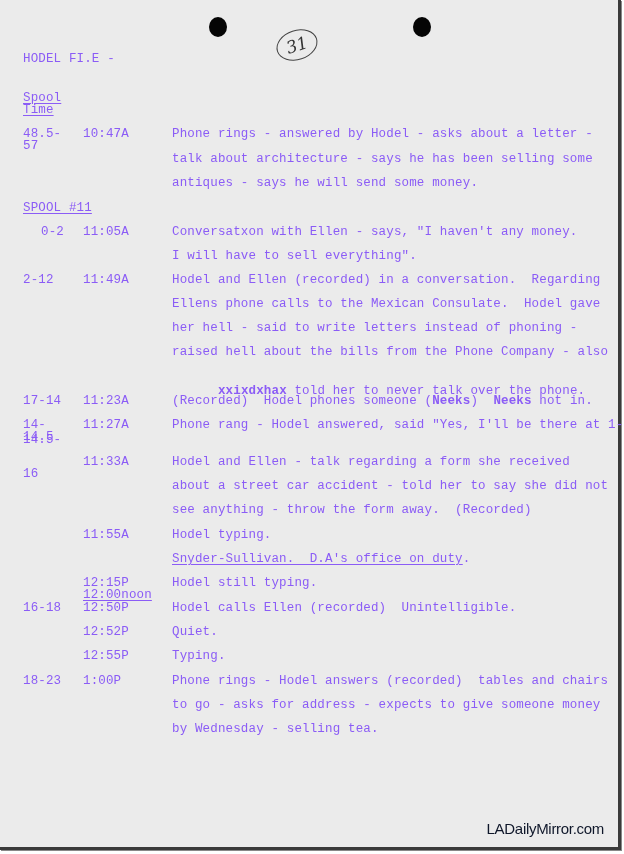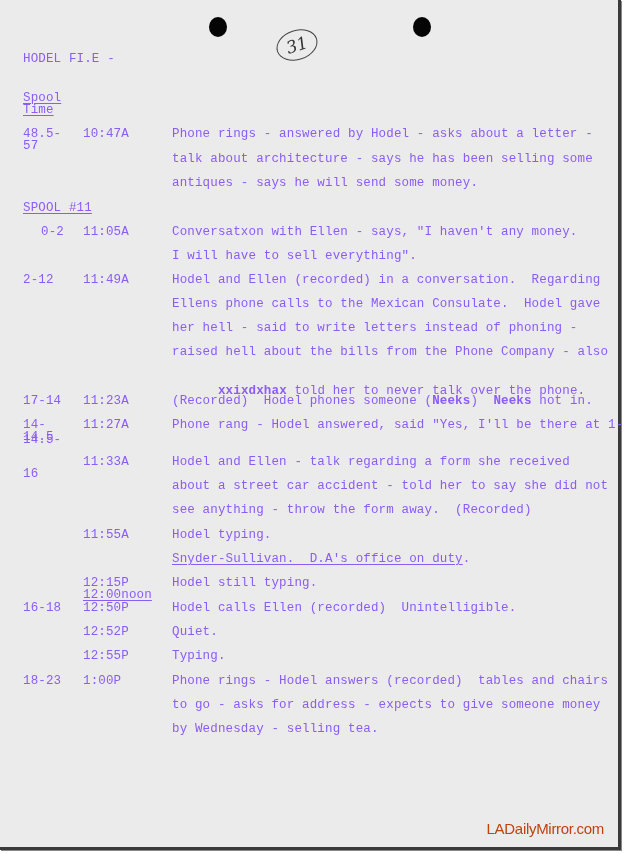--- a/index.html
+++ b/index.html
@@ -60,21 +60,21 @@
     .bold { font-weight: bold; }
     .col-spool { left: 23px; }
     .col-time { left: 83px; }
     .col-text { left: 172px; }
     .watermark {
       position: absolute;
       right: 14px;
       bottom: 10px;
       font-family: "Liberation Sans", sans-serif;
       font-size: 15px;
-      color: #c2410c;
+      color: #0f172a;
       letter-spacing: -0.3px;
     }
   </style>
 </head>
 <body>
 
 <div class="page">
 
   <div class="hole" style="left:209px; top:17px;"></div>
   <div class="hole" style="left:413px; top:17px;"></div>

